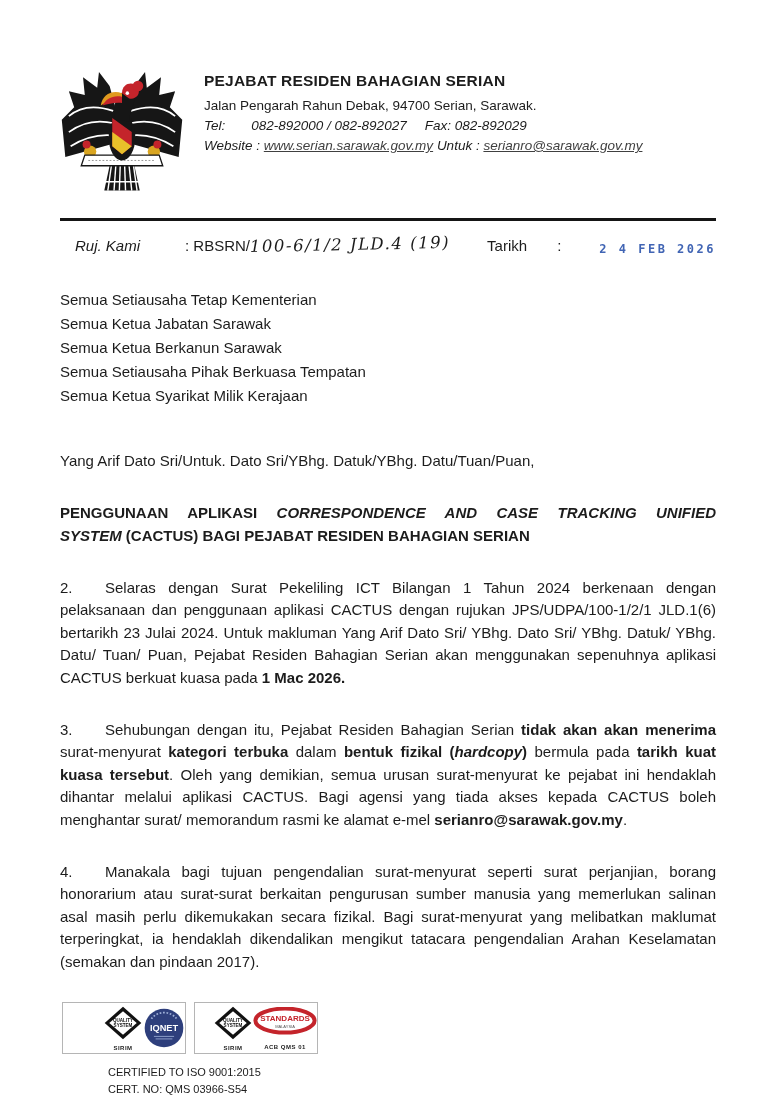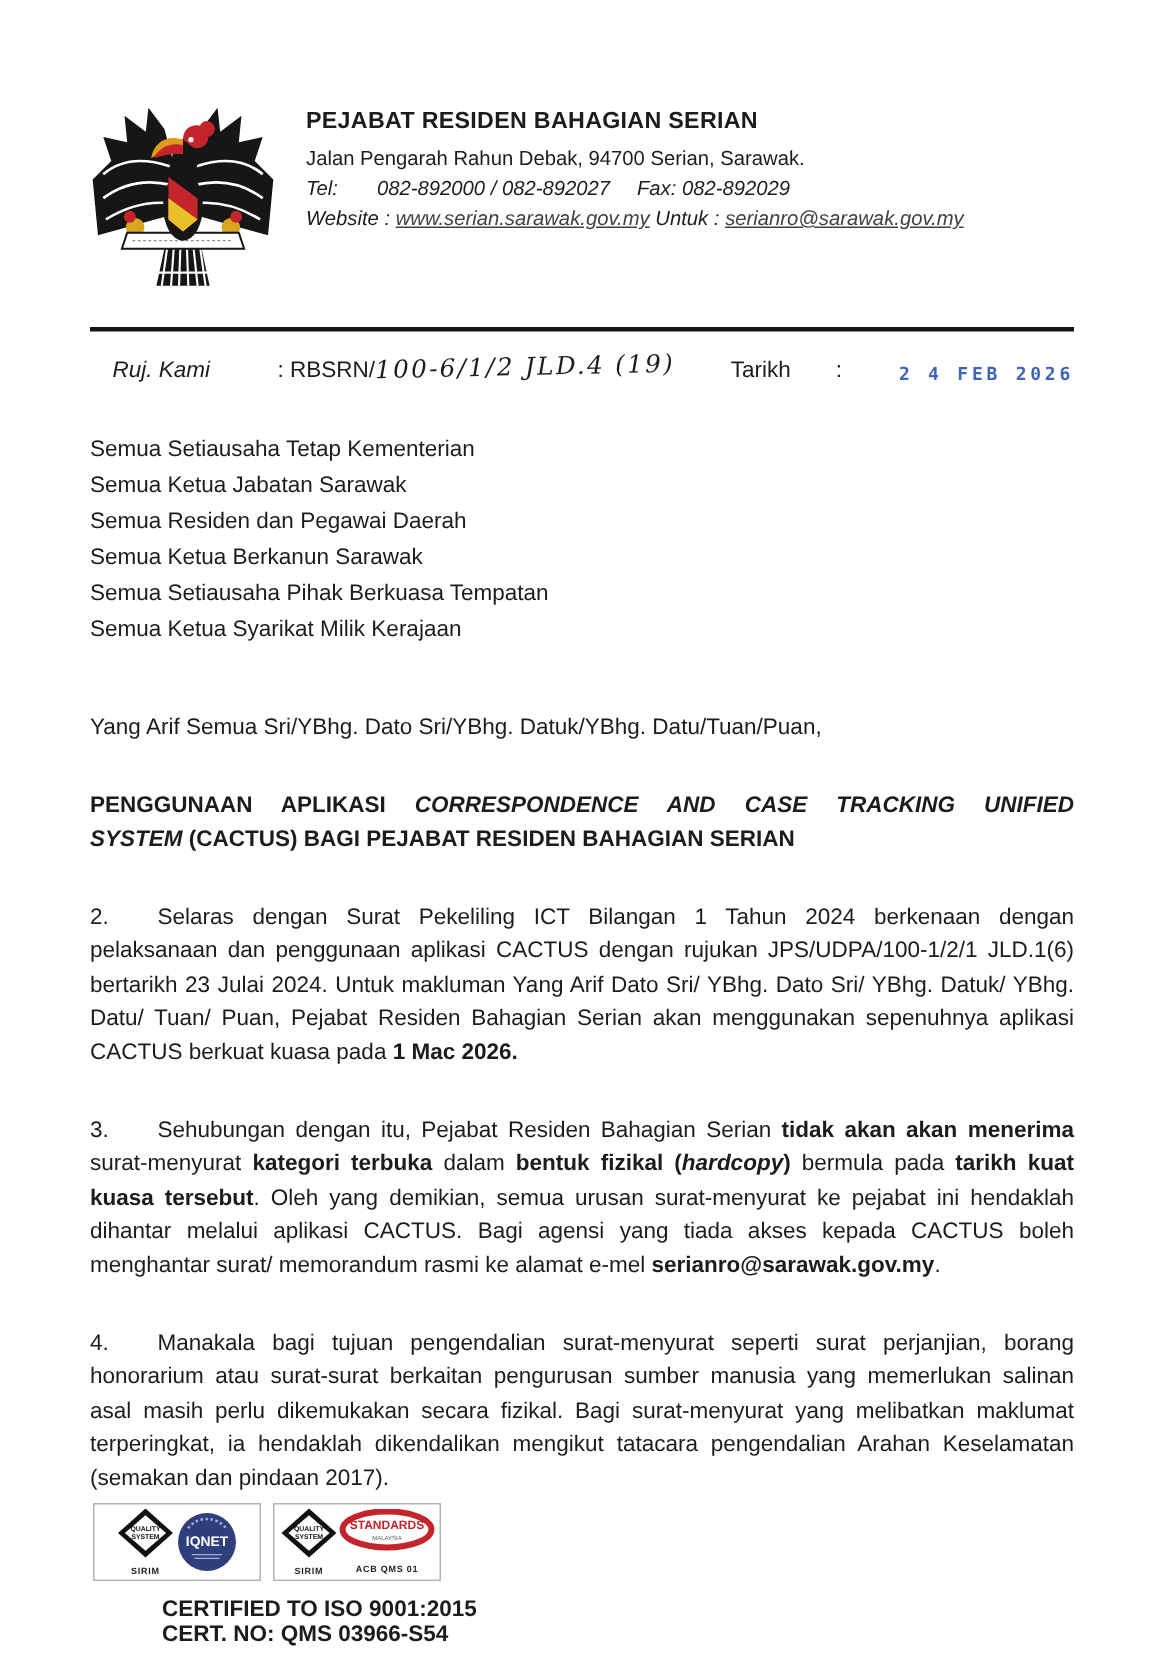--- a/index.html
+++ b/index.html
@@ -67,28 +67,28 @@
   
   .body-text { font-size: 15px; line-height: 22.4px; }
   .body-text p { text-align: justify; margin-top: 30px; }
   p.intro { margin-top: 34px; text-align: left; }
   .para-num { display: inline-block; width: 45px; }
 
   
   .footer { position: absolute; left: 62px; top: 1002px; }
   .badges { display: flex; gap: 8px; }
   .badge-box {
-    width: 112px; height: 52px;
+    width: 124px; height: 52px;
     border: 1px solid #b5b5b5;
     background: #fff;
-    display: flex; align-items: center; justify-content: center;
+    display: flex; align-items: center; justify-content: flex-end;
   }
   .sirim-unit { text-align: center; }
   .sirim-label { font-size: 6px; font-weight: bold; letter-spacing: .5px; margin-top: 1px; }
-  .cert-text { margin-top: 10px; margin-left: 46px; font-weight: bold; font-size: 15px; line-height: 17px; }
+  .cert-text { margin-top: 10px; margin-left: 46px; font-weight: normal; font-size: 11px; line-height: 17px; }
 </style>
 </head>
 <body>
 
 <div class="page">
   <div class="content">
 
     <div class="letterhead">
       <svg class="crest" viewBox="0 0 140 150" aria-hidden="true">
 
@@ -174,27 +174,26 @@
       <span class="ruj-value"><span>: RBSRN/</span><span class="handwritten">100-6/1/2 JLD.4 (19)</span></span>
       <span class="ref-spacer"></span>
       <span class="tarikh-label">Tarikh</span>
       <span class="tarikh-colon">:</span>
       <span class="date-stamp">2 4 FEB 2026</span>
     </div>
 
     <div class="recipients">
       <div>Semua Setiausaha Tetap Kementerian</div>
       <div>Semua Ketua Jabatan Sarawak</div>
-      <div>Semua Residen dan Pegawai Daerah</div>
       <div>Semua Ketua Berkanun Sarawak</div>
       <div>Semua Setiausaha Pihak Berkuasa Tempatan</div>
       <div>Semua Ketua Syarikat Milik Kerajaan</div>
     </div>
 
-    <div class="salutation">Yang Arif Semua Sri/YBhg. Dato Sri/YBhg. Datuk/YBhg. Datu/Tuan/Puan,</div>
+    <div class="salutation">Yang Arif Dato Sri/Untuk. Dato Sri/YBhg. Datuk/YBhg. Datu/Tuan/Puan,</div>
 
     <div class="subject">
       <div class="l1"><span style="font-weight: bold;">PENGGUNAAN APLIKASI </span><span style="font-weight: bold; font-style: italic;">CORRESPONDENCE AND CASE TRACKING UNIFIED</span></div>
       <div class="l2"><span style="font-weight: bold; font-style: italic;">SYSTEM</span><span style="font-weight: bold;"> (CACTUS) BAGI PEJABAT RESIDEN BAHAGIAN SERIAN</span></div>
     </div>
 
     <div class="body-text">
       <p><span class="para-num">2.</span><span><span>Selaras dengan Surat Pekeliling ICT Bilangan 1 Tahun 2024 berkenaan dengan pelaksanaan dan penggunaan aplikasi CACTUS dengan rujukan JPS/UDPA/100-1/2/1 JLD.1(6) bertarikh 23 Julai 2024. Untuk makluman Yang Arif Dato Sri/ YBhg. Dato Sri/ YBhg. Datuk/ YBhg. Datu/ Tuan/ Puan, Pejabat Residen Bahagian Serian akan menggunakan sepenuhnya aplikasi CACTUS berkuat kuasa pada </span><span style="font-weight: bold;">1 Mac 2026.</span></span></p>
       <p><span class="para-num">3.</span><span><span>Sehubungan dengan itu, Pejabat Residen Bahagian Serian </span><span style="font-weight: bold;">tidak akan akan menerima</span><span> surat-menyurat </span><span style="font-weight: bold;">kategori terbuka</span><span> dalam </span><span style="font-weight: bold;">bentuk fizikal (</span><span style="font-weight: bold; font-style: italic;">hardcopy</span><span style="font-weight: bold;">)</span><span> bermula pada </span><span style="font-weight: bold;">tarikh kuat kuasa tersebut</span><span>. Oleh yang demikian, semua urusan surat-menyurat ke pejabat ini hendaklah dihantar melalui aplikasi CACTUS. Bagi agensi yang tiada akses kepada CACTUS boleh menghantar surat/ memorandum rasmi ke alamat e-mel </span><span style="font-weight: bold;">serianro@sarawak.gov.my</span><span>.</span></span></p>
       <p><span class="para-num">4.</span><span><span>Manakala bagi tujuan pengendalian surat-menyurat seperti surat perjanjian, borang honorarium atau surat-surat berkaitan pengurusan sumber manusia yang memerlukan salinan asal masih perlu dikemukakan secara fizikal. Bagi surat-menyurat yang melibatkan maklumat terperingkat, ia hendaklah dikendalikan mengikut tatacara pengendalian Arahan Keselamatan (semakan dan pindaan 2017).</span></span></p>

